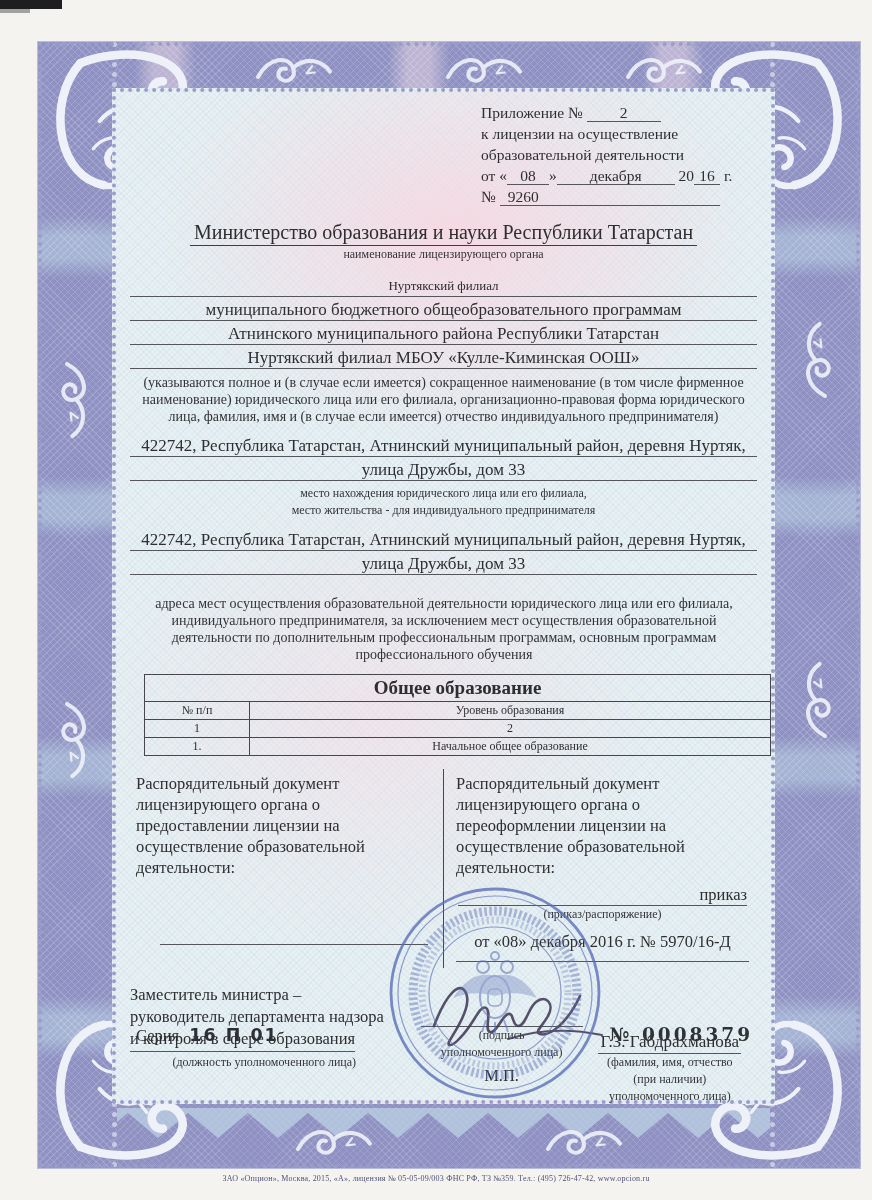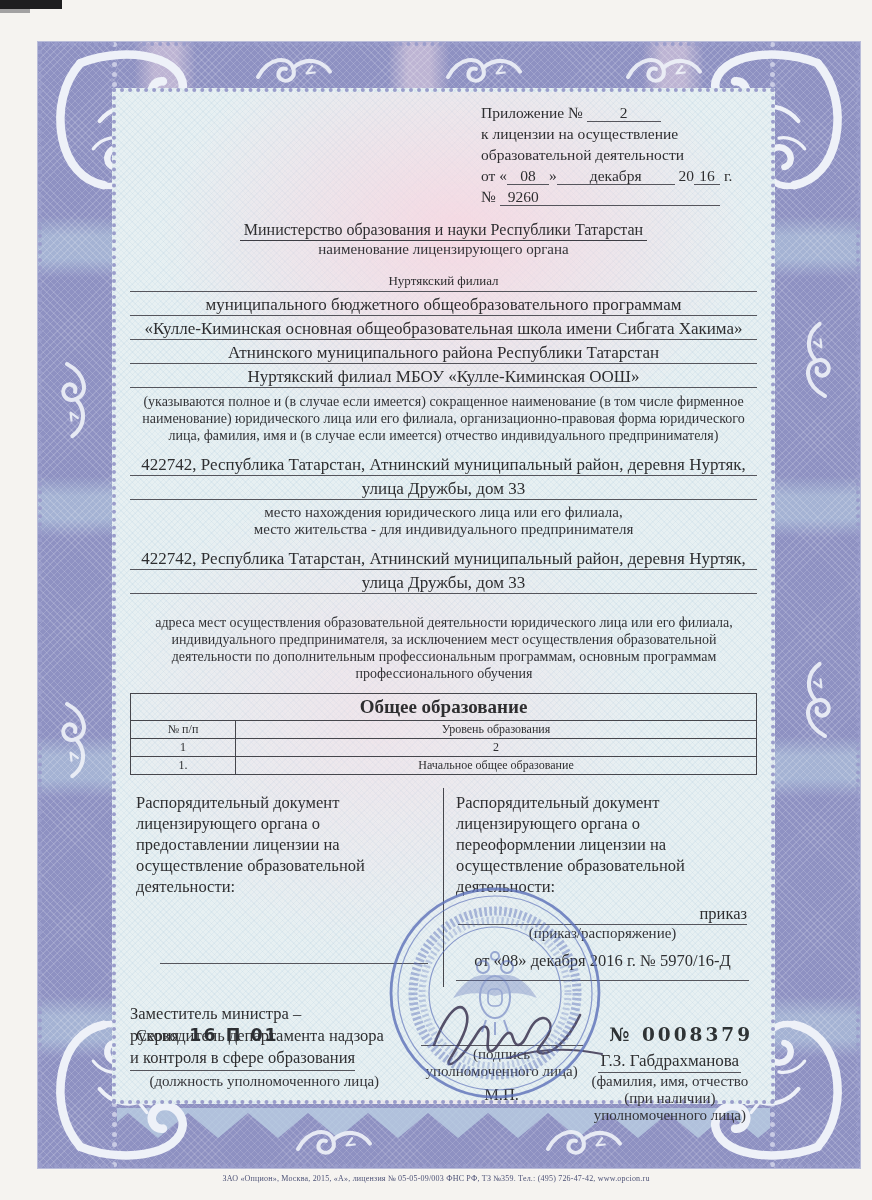--- a/index.html
+++ b/index.html
@@ -67,33 +67,33 @@
   }
   .content{position:relative;padding:6px 14px 0 14px;}
   .slot{display:inline-block;border-bottom:1px solid #55555c;text-align:center;line-height:1.05;}
 
   
   .hdr{width:276px;margin:4px 0 0 auto;font-size:15.5px;line-height:21px;}
   .hdr .slot{vertical-align:baseline;}
 
   
   .ministry{margin-top:14px;text-align:center;}
-  .ministry .t{display:inline-block;font-size:16px;border-bottom:1.5px solid #3d3d44;padding:0 4px 1px;}
-  .caption{font-size:15px;text-align:center;line-height:17px;color:#343438;}
+  .ministry .t{display:inline-block;font-size:20px;border-bottom:1.5px solid #3d3d44;padding:0 4px 1px;}
+  .caption{font-size:12px;text-align:center;line-height:17px;color:#343438;}
 
   
   .org{margin-top:10px;}
   .line{border-bottom:1px solid #55555c;text-align:center;font-size:17px;padding:3px 0 1px;line-height:19px;}
   .line.first{font-size:13px;}
   .note{margin:5px auto 0;width:612px;font-size:14px;line-height:17px;text-align:center;color:#333337;}
 
   .addr{margin-top:8px;}
 
   
-  table.edu{width:100%;border-collapse:collapse;margin-top:11px;}
+  table.edu{width:100%;border-collapse:collapse;margin-top:11px;margin-left:14px;}
   table.edu td,table.edu th{border:1.4px solid #46464c;font-weight:normal;}
   .edu .title{font-size:19px;font-weight:bold;text-align:center;padding:2px 0;}
   .edu .hcell{font-size:12px;text-align:center;padding:1px 0;}
   .edu .c1{width:104px;}
 
   
   table.orders{width:100%;border-collapse:collapse;margin-top:13px;table-layout:fixed;}
   .orders td{vertical-align:top;font-size:16.5px;line-height:21px;padding:4px 8px 6px 6px;}
   .orders td.right{border-left:1.5px solid #46464c;padding-left:12px;}
   .blankline{width:268px;border-bottom:1px solid #55555c;height:22px;margin:44px 0 0 24px;}
@@ -217,21 +217,20 @@
       </div>
 
       <div class="ministry">
         <span class="t">Министерство образования и науки Республики Татарстан</span>
         <div class="caption">наименование лицензирующего органа</div>
       </div>
 
       <div class="org">
         <div class="line first">Нуртякский филиал</div>
         <div class="line">муниципального бюджетного общеобразовательного программам</div>
-        <div class="line">«Кулле-Киминская основная общеобразовательная школа имени Сибгата Хакима»</div>
         <div class="line">Атнинского муниципального района Республики Татарстан</div>
         <div class="line">Нуртякский филиал МБОУ «Кулле-Киминская ООШ»</div>
         <div class="note">(указываются полное и (в случае если имеется) сокращенное наименование (в том числе фирменное наименование) юридического лица или его филиала, организационно-правовая форма юридического лица, фамилия, имя и (в случае если имеется) отчество индивидуального предпринимателя)</div>
       </div>
 
       <div class="addr">
         <div class="line">422742, Республика Татарстан, Атнинский муниципальный район, деревня Нуртяк,</div>
         <div class="line">улица Дружбы, дом 33</div>
         <div class="caption" style="margin-top:4px;">место нахождения юридического лица или его филиала,</div>
         <div class="caption">место жительства - для индивидуального предпринимателя</div>

